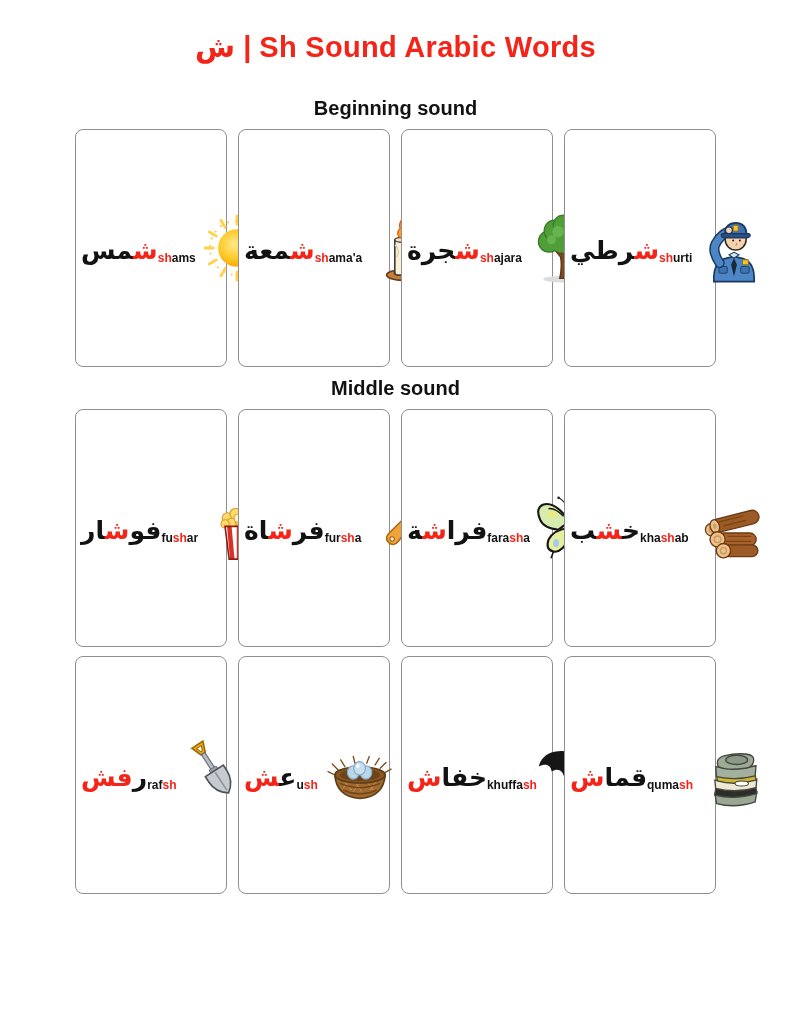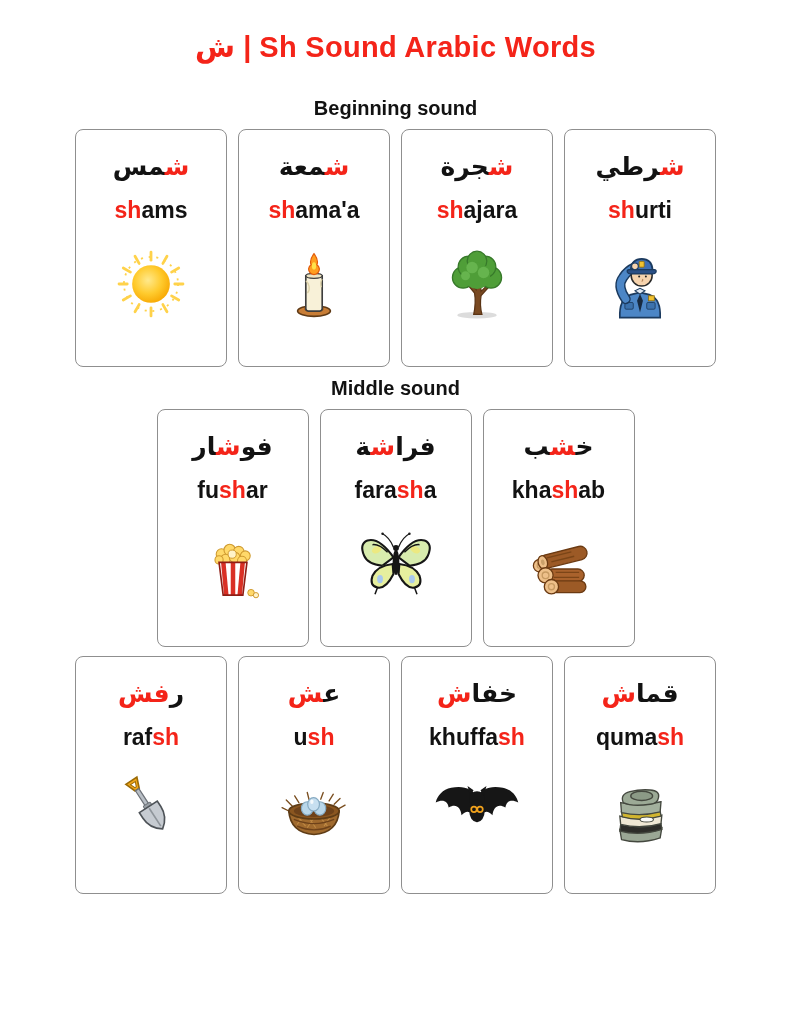--- a/index.html
+++ b/index.html
@@ -22,29 +22,29 @@
     text-align:center;font-size:20px;font-weight:700;color:var(--ink);margin:0;
   }
   .sec-1 .sec-heading{margin-top:33px;}
   .sec-2 .sec-heading,.sec-3 .sec-heading{margin-top:10px;}
   .grid{
     display:flex;justify-content:center;gap:11px;margin-top:9px;
   }
   .card{
     width:152px;height:238px;box-sizing:border-box;background:#fff;
     border:1.5px solid var(--border);border-radius:8px;
-    display:flex;flex-direction:column;align-items:center;
+    display:flex;align-items:center;
     padding:22px 5px 16px;
   }
   .arabic{
     font-family:"DejaVu Sans",sans-serif;font-weight:700;font-size:25px;
     line-height:1.2;color:var(--ink);direction:rtl;unicode-bidi:isolate;
   }
   .latin{
-    font-weight:700;font-size:23px;color:var(--ink);margin-top:15px;line-height:1.2;
+    font-weight:700;font-size:12px;color:var(--ink);margin-top:15px;line-height:1.2;
   }
   .red{color:var(--red);}
   .pic{
     flex:1;width:100%;display:flex;align-items:center;justify-content:center;
     padding-bottom:6px;
   }
   svg{display:block;}
 </style>
 </head>
 <body>
@@ -189,20 +189,35 @@
                 <line x1="27" y1="46" x2="33" y2="90"></line>
                 <line x1="73" y1="46" x2="67" y2="90"></line>
             </g>
             <path d="M33,48 L38,88 h24 L67,48 z" fill="none" stroke="#8f1d14" stroke-width="2"></path>
             <circle cx="72" cy="85" r="4" fill="#ffd96a" stroke="#cf9a2f" stroke-width="1.2"></circle>
             <circle cx="78" cy="88" r="3.2" fill="#fff3c9" stroke="#cf9a2f" stroke-width="1.2"></circle>
           </svg>
         </div>
       </div>
 
+      <div class="card">
+        <div class="arabic" dir="rtl"><span>فر</span><span class="red">ش</span><span>اة</span></div>
+        <div class="latin"><span>fur</span><span class="red">sh</span><span>a</span></div>
+        <div class="pic">
+          <svg viewBox="0 0 100 100" width="82" height="82">
+            <g transform="rotate(42 50 50)">
+              <path d="M41,12 h18 l3,18 h-24 z" fill="#d08a3e" stroke="#8a5518" stroke-width="2"></path>
+              <path d="M44,14 v14 M50,13 v15 M56,14 v14" stroke="#8a5518" stroke-width="1.2" fill="none"></path>
+              <rect x="40" y="30" width="20" height="9" fill="#dbe1e6" stroke="#7d858c" stroke-width="1.8"></rect>
+              <path d="M44,39 h12 l1.5,26 q0.5,9 -7.5,9 q-8,0 -7.5,-9 z" fill="#f0a33a" stroke="#a96a12" stroke-width="2"></path>
+              <circle cx="50" cy="68" r="2.6" fill="#fff" stroke="#a96a12" stroke-width="1.5"></circle>
+            </g>
+          </svg>
+        </div>
+      </div>
 
       <div class="card">
         <div class="arabic" dir="rtl"><span>فرا</span><span class="red">ش</span><span>ة</span></div>
         <div class="latin"><span>fara</span><span class="red">sh</span><span>a</span></div>
         <div class="pic">
           <svg viewBox="0 0 100 100" width="84" height="84">
             <path d="M47,30 Q42,18 34,14 M53,30 Q58,18 66,14" stroke="#1a1a1a" stroke-width="1.6" fill="none"></path>
             <circle cx="34" cy="14" r="1.5" fill="#1a1a1a"></circle>
               <circle cx="66" cy="14" r="1.5" fill="#1a1a1a"></circle>
             <path d="M47,42 Q30,18 16,22 Q6,26 12,40 Q16,50 34,52 z" fill="#d8ecae" stroke="#161616" stroke-width="2.5"></path>

